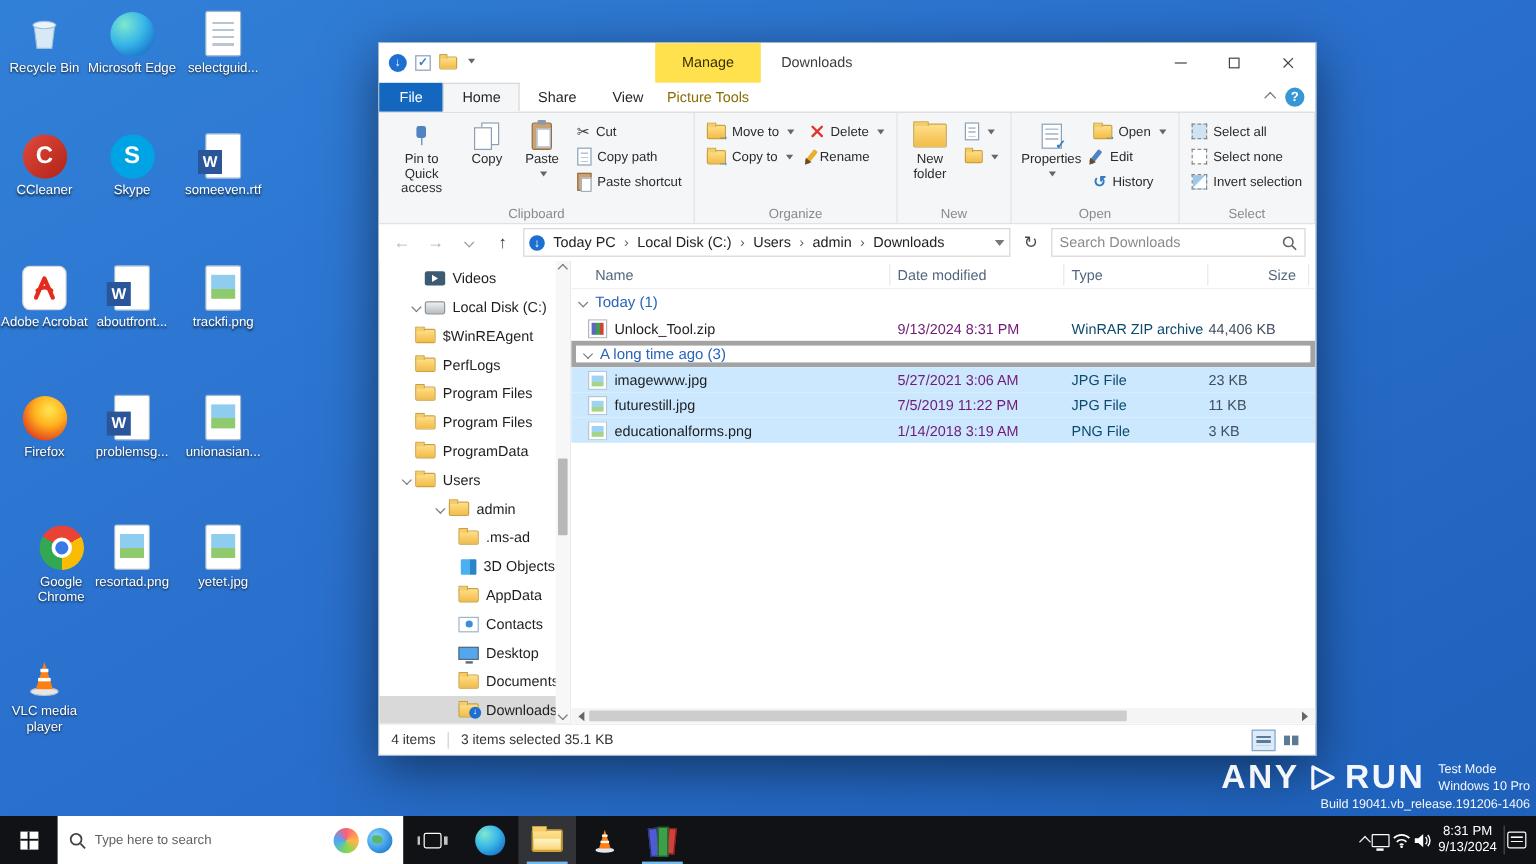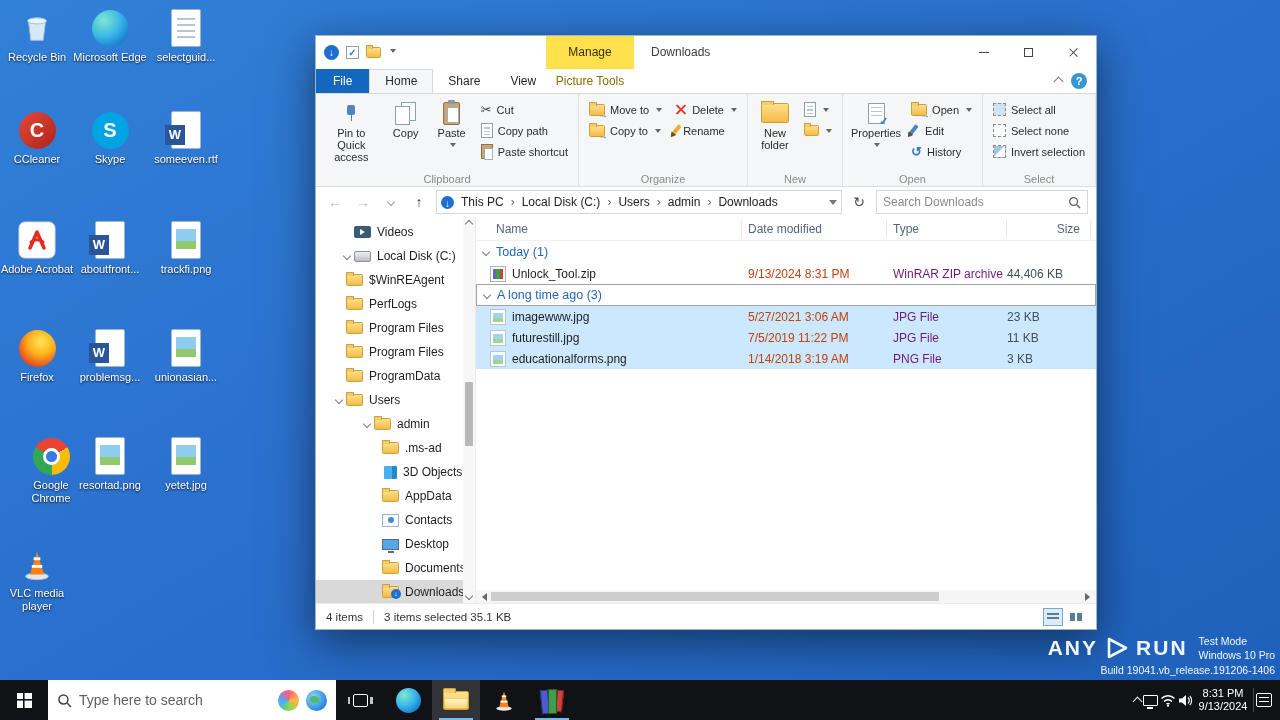--- a/index.html
+++ b/index.html
@@ -137,27 +137,27 @@
 .varrow.down{bottom:4px;transform:rotate(45deg)}
 .vthumb{position:absolute;left:2px;right:2px;top:165px;height:64px;background:#b8b8b8;border-radius:1px}
 
 .filearea{flex:1;position:relative;background:#fff;min-width:0}
 .colheaders{height:24px;display:flex;align-items:center;padding-left:14px;color:#53677d;border-bottom:1px solid #f0f0f0}
 .ch{border-right:1px solid #e8e8e8;height:18px;line-height:18px;padding-left:6px;cursor:pointer}
 .ch.name{width:252px}.ch.date{width:145px}.ch.type{width:120px}.ch.size{width:84px;text-align:right;padding-right:10px}
 .listbody{position:absolute;top:24px;left:0;right:0;bottom:13px;overflow:hidden}
 .grouphdr{display:flex;align-items:center;height:22px;padding-left:4px;gap:4px;cursor:pointer}
 .grouphdr .gname{color:#2864b8;font-size:12.5px}
-.grouphdr.focused{border:1px solid #a3a3a3}
+.grouphdr.focused{border:4px solid #a3a3a3}
 .gchev{width:12px;display:flex;justify-content:center}
 .frow{display:flex;height:21px;align-items:center;padding-left:14px;cursor:pointer}
 .frow.sel{background:#cce8ff}
 .cell-name{width:252px;display:flex;align-items:center;color:#1e1e1e;overflow:hidden;white-space:nowrap}
-.cell-date{width:145px;color:#c2410c;padding-left:6px}
-.cell-type{width:120px;color:#701a75;padding-left:6px}
+.cell-date{width:145px;color:#701a75;padding-left:6px}
+.cell-type{width:120px;color:#0c4a6e;padding-left:6px}
 .cell-size{width:84px;color:#41505f;padding-right:10px}
 .fic{position:relative;width:16px;height:16px;margin-right:6px;flex:none}
 .fic.img{background:#fff;border:1px solid #b5c7d6}
 .fic.img::after{content:"";position:absolute;inset:3px 2px 2px 2px;background:linear-gradient(#9fd3f2 56%,#a5d487 56%)}
 .fic.zip{background:#fff;border:1px solid #b5b5b5}
 .fic.zip::after{content:"";position:absolute;inset:2px;background:linear-gradient(90deg,#5b6abf 0 33%,#3f9e49 33% 66%,#d1403a 66%)}
 .hscroll{position:absolute;left:0;right:0;bottom:0;height:13px;background:#f5f5f5;display:flex;align-items:center}
 .harrow{width:13px;height:13px;display:flex;align-items:center;justify-content:center;cursor:pointer}
 .tri-l{width:0;height:0;border:4px solid transparent;border-right:5px solid #666}
 .tri-r{width:0;height:0;border:4px solid transparent;border-left:5px solid #666}
@@ -168,32 +168,32 @@
 .sdiv{width:1px;height:14px;background:#d0d0d0;margin:0 10px}
 .sviews{margin-left:auto;display:flex;gap:3px}
 .sview{width:20px;height:18px;border:1px solid transparent;position:relative;cursor:pointer}
 .sview.active{border-color:#7da7c9;background:#dcebf7}
 .sview.det::after{content:"";position:absolute;inset:4px 3px;background:repeating-linear-gradient(180deg,#5a7a96 0 2px,transparent 2px 4px)}
 .sview.thumb::after{content:"";position:absolute;inset:4px 3px;background:linear-gradient(90deg,#5a7a96 0 45%,transparent 45% 55%,#5a7a96 55%)}
 
 
 .watermark{position:absolute;right:5px;bottom:44px;color:#fff;text-align:right;opacity:.95}
 .wm-top{display:flex;align-items:center;justify-content:flex-end;gap:7px}
-.wm-brand{font-size:21px;font-weight:bold;letter-spacing:2px;line-height:28px}
+.wm-brand{font-size:28px;font-weight:bold;letter-spacing:2px;line-height:28px}
 .wm-col{display:flex;flex-direction:column;font-size:10.5px;line-height:14px;text-align:left;margin-left:4px}
 .wm-build{font-size:10.5px;margin-top:2px}
 
 
 .taskbar{position:absolute;left:0;right:0;bottom:0;height:40px;background:#101216;display:flex;align-items:stretch;z-index:50}
 .tb-start{width:48px;display:flex;align-items:center;justify-content:center;cursor:pointer}
 .winlogo{width:15px;height:15px;background:
   linear-gradient(#101216,#101216) 50% 0/1.6px 100% no-repeat,
   linear-gradient(#101216,#101216) 0 50%/100% 1.6px no-repeat,#fff}
 .tb-search{width:288px;background:#fff;display:flex;align-items:center;padding:0 9px;gap:7px;cursor:text}
-.tb-search input{border:none;outline:none;flex:1;font-size:14px;color:#333;font-family:"Liberation Sans",sans-serif;min-width:0}
+.tb-search input{border:none;outline:none;flex:1;font-size:11px;color:#333;font-family:"Liberation Sans",sans-serif;min-width:0}
 .tb-search input::placeholder{color:#5f5f5f}
 .sb-art{width:21px;height:21px;border-radius:50%;flex:none}
 .a1{background:conic-gradient(#ff5e77,#ffb648,#7ed957,#4aa8ff,#ff5e77)}
 .a2{background:radial-gradient(circle at 35% 35%,#8fd7ff,#2f8fdc 65%,#1565a8);position:relative}
 .a2::after{content:"";position:absolute;left:4px;top:6px;width:9px;height:7px;background:#56b968;border-radius:40% 60% 50% 50%}
 .tb-btn{width:48px;display:flex;align-items:center;justify-content:center;cursor:pointer;position:relative}
 .tb-btn.open::after{content:"";position:absolute;left:7px;right:7px;bottom:0;height:2.5px;background:#76b9ed}
 .tb-btn.active{background:rgba(255,255,255,.14)}
 .tvicon{position:relative;width:15px;height:13px;border:1.6px solid #fff;border-radius:2px}
 .tvicon::before{content:"";position:absolute;left:-6px;top:2px;width:2.5px;height:7px;background:rgba(255,255,255,.75)}
@@ -510,21 +510,21 @@
 
     <div class="addrbar">
       <span class="navbtn">←</span>
       <span class="navbtn">→</span>
       <span class="navbtn">
           <span class="chevdown-s"></span>
         </span>
       <span class="navbtn en">↑</span>
       <div class="addrbox">
         <span class="dlic" style="width:13px;height:13px"></span>
-        <span class="crumb">This PC</span>
+        <span class="crumb">Today PC</span>
         <span class="csep">›</span>
         <span class="crumb">Local Disk (C:)</span>
         <span class="csep">›</span>
         <span class="crumb">Users</span>
         <span class="csep">›</span>
         <span class="crumb">admin</span>
         <span class="csep">›</span>
         <span class="crumb">Downloads</span>
         <span class="addr-caret"></span>
       </div>

